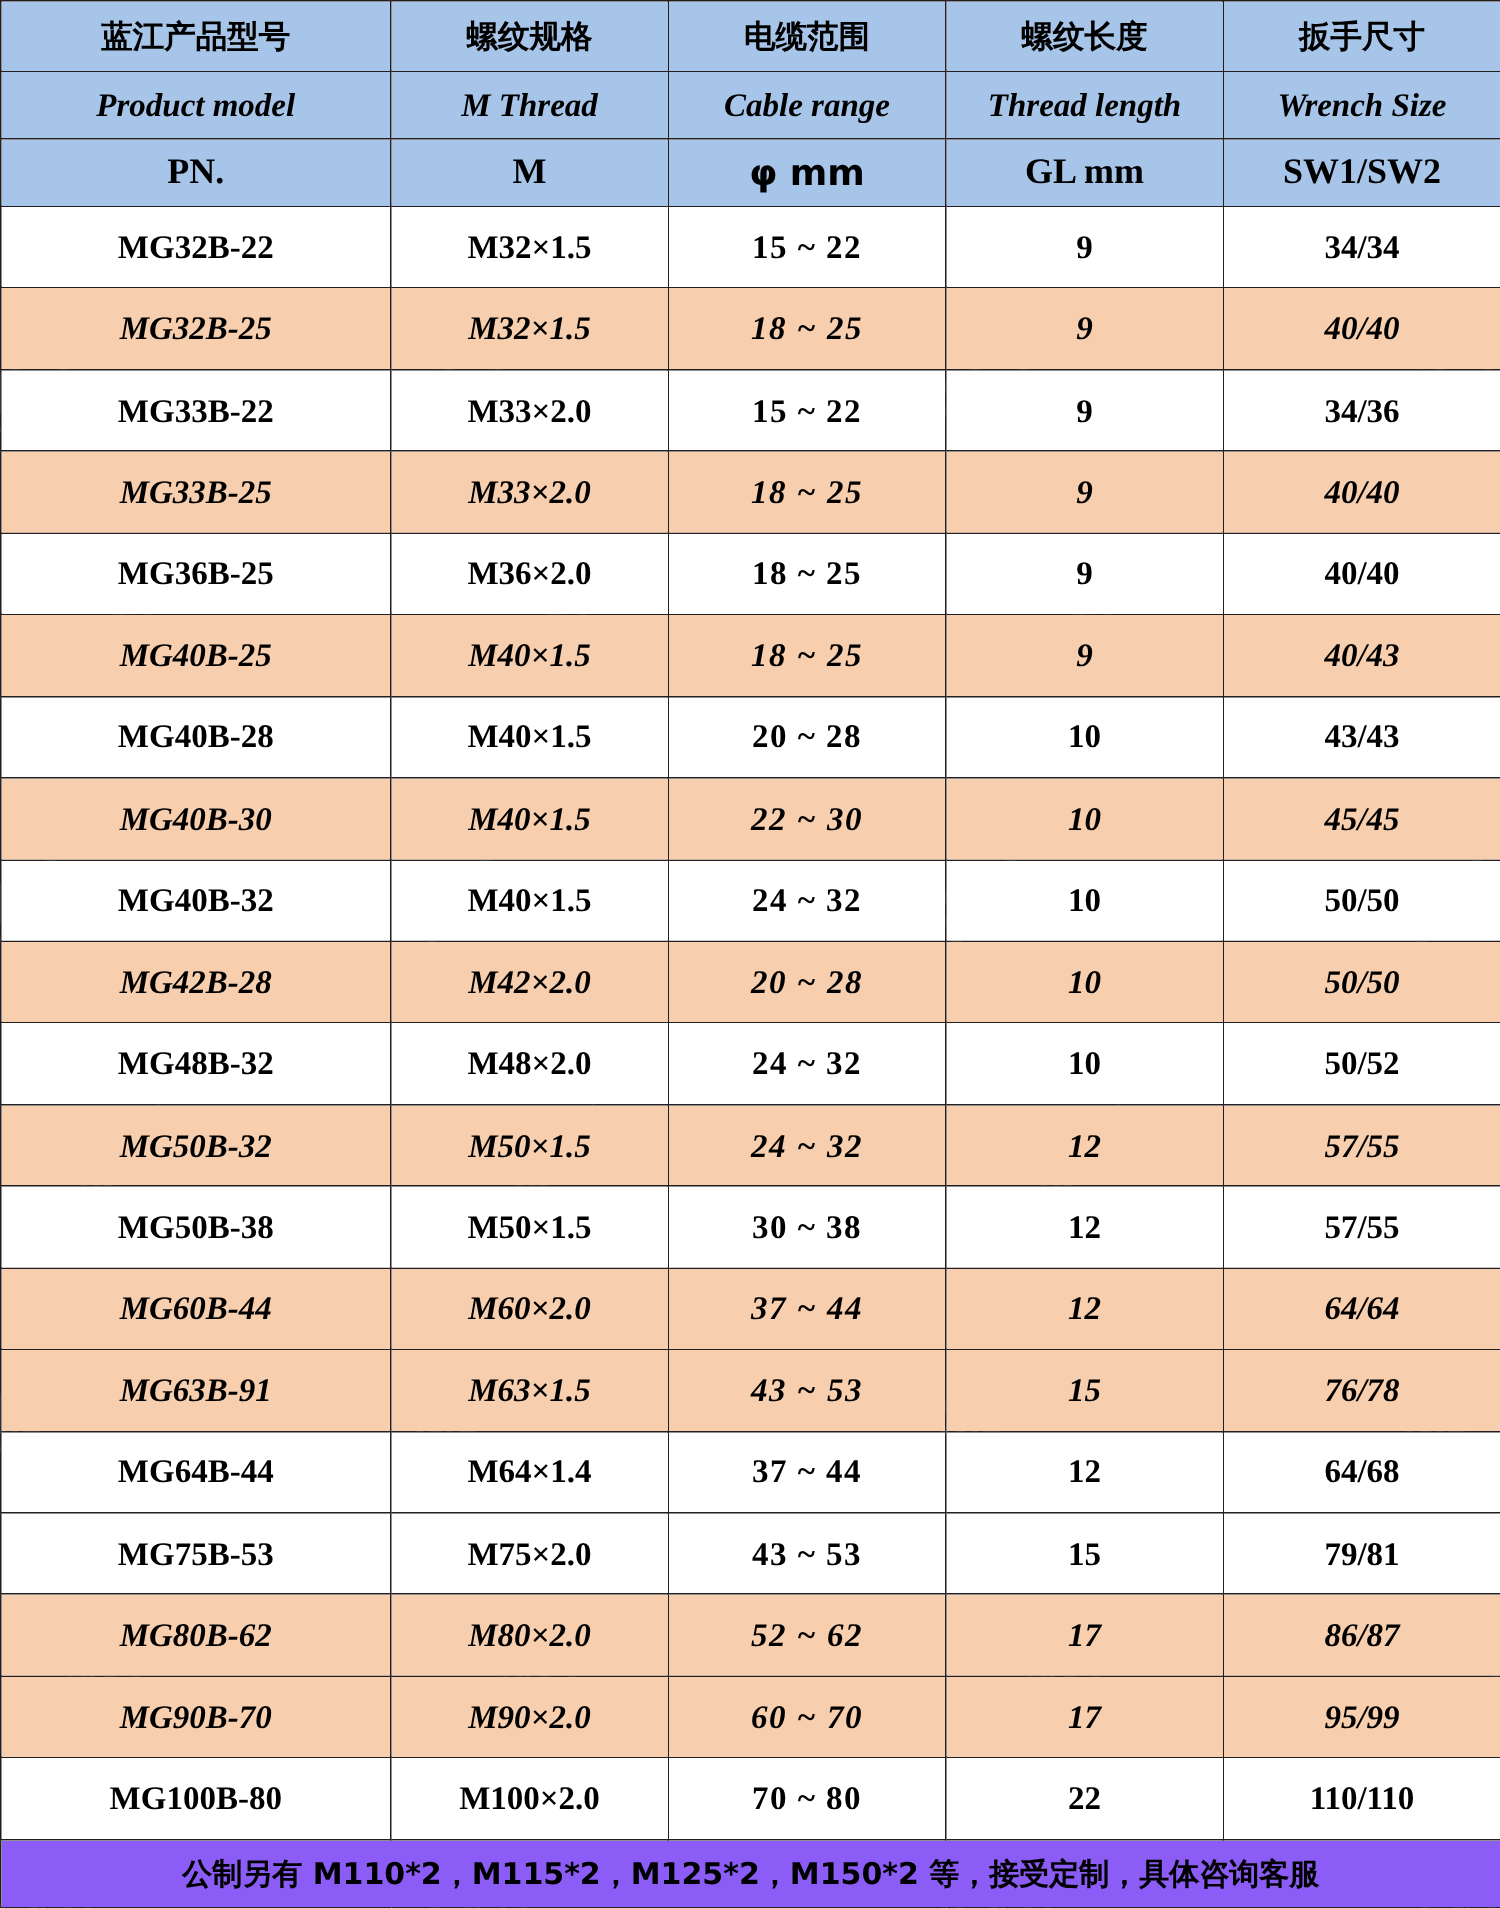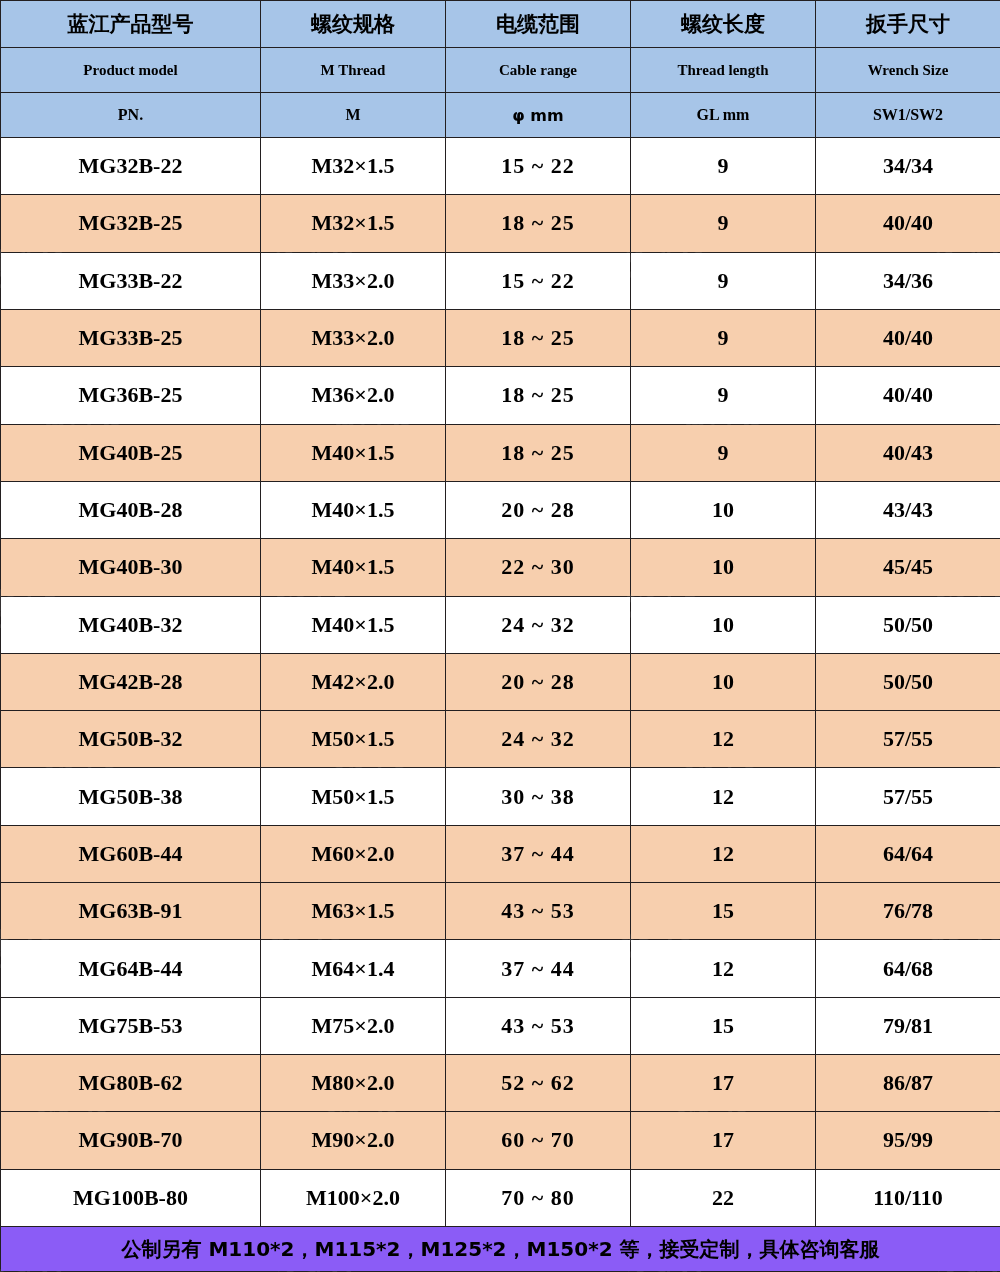--- a/index.html
+++ b/index.html
@@ -33,34 +33,36 @@
   }
   thead th {
     background: #a7c5e8;
   }
   thead tr.hdr-cn th {
     font-family: "DejaVu Sans", "Liberation Sans", sans-serif;
     font-size: 21px;
     height: 46px;
   }
   thead tr.hdr-en th {
-    font-size: 15px;
+    font-size: 22px;
     height: 44px;
+    font-style: italic;
   }
   thead tr.hdr-unit th {
-    font-size: 16px;
+    font-size: 24px;
     height: 44px;
   }
   tbody td {
     font-size: 22px;
     height: 46px;
     background: #ffffff;
   }
   tbody tr.alt td {
     background: #f7cfae;
+    font-style: italic;
   }
   tfoot td {
     background: #8b5cf6;
     text-align: left;
     padding-left: 14px;
     font-family: "DejaVu Sans", "Liberation Sans", sans-serif;
     font-size: 20px;
     height: 44px;
   }
   .col-0 { width: 260px; }
@@ -188,20 +190,27 @@
         <td class="tilde">24 ~ 32</td>
         <td>10</td>
         <td>50/50</td>
       </tr>
       <tr class="alt">
         <td>MG42B-28</td>
         <td>M42×2.0</td>
         <td class="tilde">20 ~ 28</td>
         <td>10</td>
         <td>50/50</td>
+      </tr>
+      <tr>
+        <td>MG48B-32</td>
+        <td>M48×2.0</td>
+        <td class="tilde">24 ~ 32</td>
+        <td>10</td>
+        <td>50/52</td>
       </tr>
       <tr class="alt">
         <td>MG50B-32</td>
         <td>M50×1.5</td>
         <td class="tilde">24 ~ 32</td>
         <td>12</td>
         <td>57/55</td>
       </tr>
       <tr>
         <td>MG50B-38</td>

